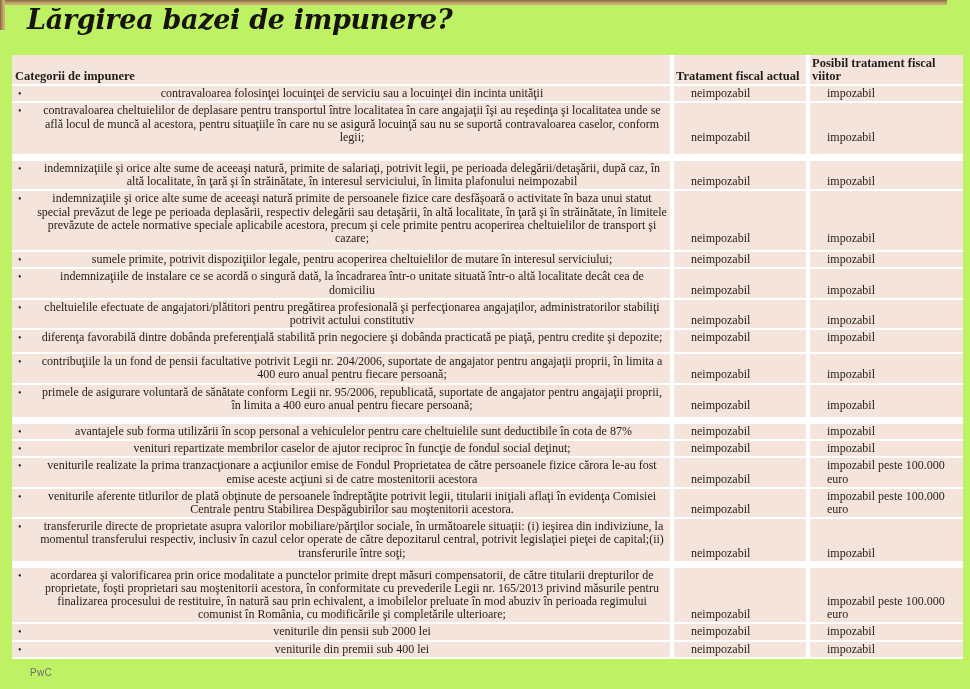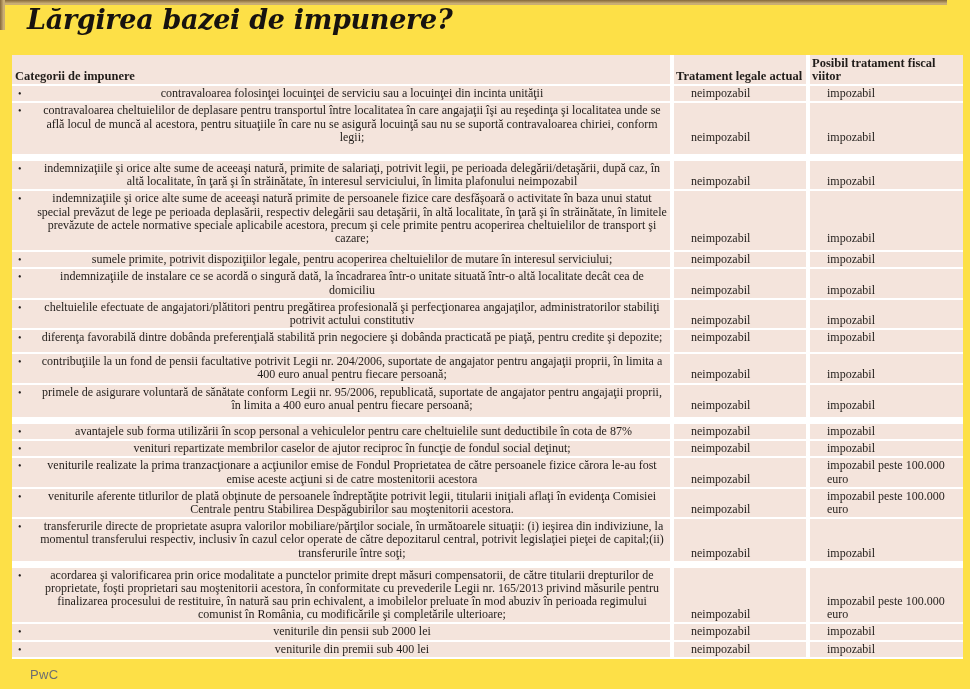--- a/index.html
+++ b/index.html
@@ -9,21 +9,21 @@
     --text-color:#211d1a;
     --logo-gray:#6d6e71;
   }
   *{box-sizing:border-box;}
   html,body{margin:0;padding:0;}
   body{
     width:970px;height:689px;background:#fff;
     font-family:"Liberation Serif", serif;
     color:var(--text-color);
   }
-  .slide{position:relative;width:970px;height:689px;background:#fde047;overflow:hidden;}
+  .slide{position:relative;width:970px;height:689px;background:#bef264;overflow:hidden;}
   .accent-top{
     position:absolute;top:0;left:0;width:947px;height:5px;
     background:linear-gradient(to bottom, var(--accent-dark) 0%, var(--accent-light) 70%);
   }
   .accent-left{
     position:absolute;top:0;left:0;width:5px;height:30px;
     background:linear-gradient(to right, var(--accent-dark) 0%, var(--accent-light) 70%);
   }
   .title{
     position:absolute;left:27px;top:4px;margin:0;
@@ -51,62 +51,62 @@
   .tbl td.c1{vertical-align:top;padding:1px 2px 1px 4px;}
   .tbl th.c2,.tbl td.c2,.tbl th.c3,.tbl td.c3{border-left:4px solid #fff;}
   .tbl td.c2,.tbl td.c3{vertical-align:bottom;padding:1px 2px 1px 17px;}
   tr.gap-after th, tr.gap-after td{border-bottom:7px solid #fff;}
   .cat{display:flex;align-items:flex-start;}
   .bullet{flex:0 0 20px;padding-left:2px;font-size:10px;line-height:13px;}
   .txt{flex:1 1 auto;white-space:pre-wrap;text-align:center;}
   .pwc{
     position:absolute;left:30px;top:667px;
     font-family:"Liberation Sans", sans-serif;
-    font-size:13px;color:var(--logo-gray);letter-spacing:0.3px;text-align:center;
+    font-size:10px;color:var(--logo-gray);letter-spacing:0.3px;text-align:center;
   }
 </style>
 </head>
 <body>
 
 <div class="slide">
   <div class="accent-top"></div>
   <div class="accent-left"></div>
 
   <h1 class="title">Lărgirea bazei de impunere?</h1>
 
   <table class="tbl">
     <colgroup>
       <col class="col-cat">
         <col class="col-cur">
         <col class="col-fut">
     </colgroup>
     <thead>
       <tr>
         <th class="c1">Categorii de impunere</th>
-        <th class="c2">Tratament legale actual</th>
+        <th class="c2">Tratament fiscal actual</th>
         <th class="c3">Posibil tratament fiscal viitor</th>
       </tr>
     </thead>
     <tbody id="rows">
   <tr>
     <td class="c1">
       <div class="cat">
         <span class="bullet">•</span>
         <span class="txt">contravaloarea folosinţei locuinţei de serviciu sau a locuinţei din incinta unităţii</span>
       </div>
     </td>
     <td class="c2">neimpozabil</td>
     <td class="c3">impozabil</td>
   </tr>
 
   <tr class="gap-after">
     <td class="c1" style="padding-bottom: 10px;">
       <div class="cat">
         <span class="bullet">•</span>
-        <span class="txt">contravaloarea cheltuielilor de deplasare pentru transportul între localitatea în care angajaţii îşi au reşedinţa şi localitatea unde se află locul de muncă al acestora, pentru situaţiile în care nu se asigură locuinţă sau nu se suportă contravaloarea chiriei, conform legii;</span>
+        <span class="txt">contravaloarea cheltuielilor de deplasare pentru transportul între localitatea în care angajaţii îşi au reşedinţa şi localitatea unde se află locul de muncă al acestora, pentru situaţiile în care nu se asigură locuinţă sau nu se suportă contravaloarea caselor, conform legii;</span>
       </div>
     </td>
     <td class="c2" style="padding-bottom: 10px;">neimpozabil</td>
     <td class="c3" style="padding-bottom: 10px;">impozabil</td>
   </tr>
 
   <tr>
     <td class="c1">
       <div class="cat">
         <span class="bullet">•</span>

